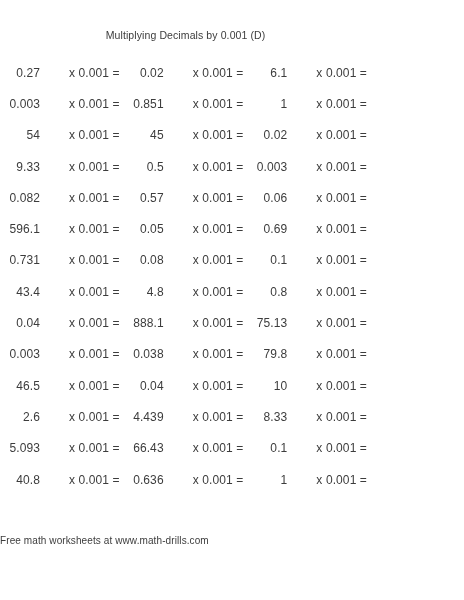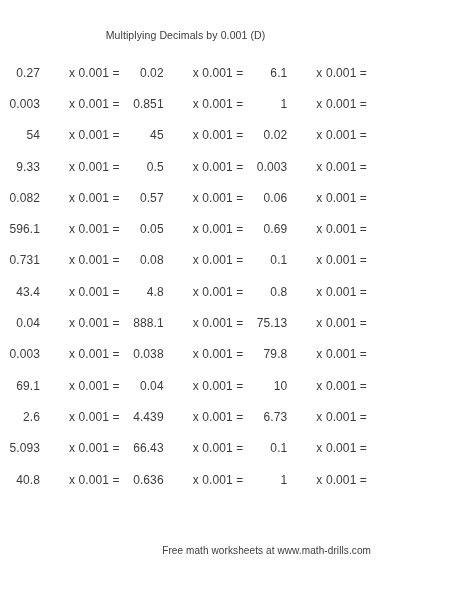--- a/index.html
+++ b/index.html
@@ -54,22 +54,22 @@
   }
   .rest {
     text-align: left;
     padding-left: 9px;
     letter-spacing: 0.1px;
   }
   .footer {
     position: absolute;
     left: 0;
     right: 0;
-    bottom: 44px;
-    text-align: right;
+    bottom: 54px;
+    text-align: left;
     font-size: 10px;
     color: #3c3c3c;
     letter-spacing: 0.1px;
   }
 </style>
 </head>
 <body>
 
 <div class="page">
 
@@ -273,21 +273,21 @@
           <td>
             <div class="problem">
               <span class="operand">79.8</span>
               <span class="rest">x 0.001 =</span>
             </div>
           </td>
         </tr>
         <tr>
           <td>
             <div class="problem">
-              <span class="operand">69.1</span>
+              <span class="operand">46.5</span>
               <span class="rest">x 0.001 =</span>
             </div>
           </td>
           <td>
             <div class="problem">
               <span class="operand">0.04</span>
               <span class="rest">x 0.001 =</span>
             </div>
           </td>
           <td>
@@ -305,21 +305,21 @@
             </div>
           </td>
           <td>
             <div class="problem">
               <span class="operand">4.439</span>
               <span class="rest">x 0.001 =</span>
             </div>
           </td>
           <td>
             <div class="problem">
-              <span class="operand">6.73</span>
+              <span class="operand">8.33</span>
               <span class="rest">x 0.001 =</span>
             </div>
           </td>
         </tr>
         <tr>
           <td>
             <div class="problem">
               <span class="operand">5.093</span>
               <span class="rest">x 0.001 =</span>
             </div>

